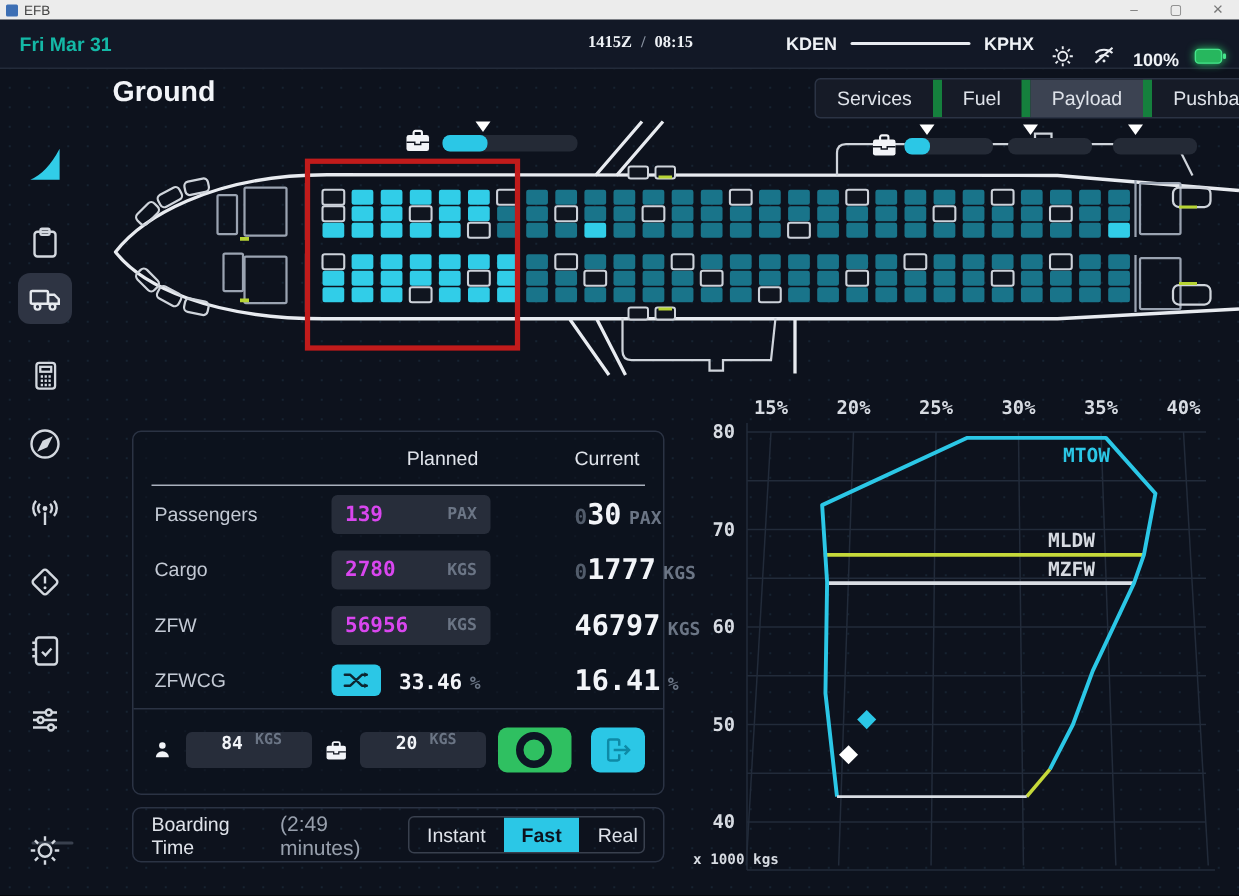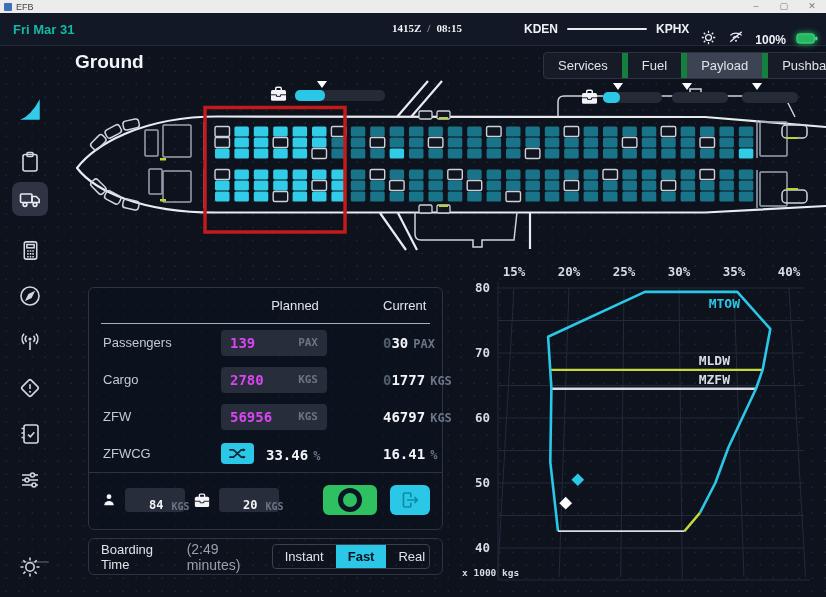--- a/index.html
+++ b/index.html
@@ -53,30 +53,30 @@
     margin:0 12px;border-bottom:1px solid #a9b0bd;}
   .pc-header .h{font-size:13px;color:#dfe3ea;}
   .pc-row{display:grid;grid-template-columns:120px 148px auto;height:37px;align-items:center;margin:0 12px;}
   .pc-label{font-size:13px;color:#c3c9d4;padding-left:2px;}
   .inbox{display:flex;align-items:center;justify-content:space-between;width:106px;height:26px;
     background:#272d3a;border-radius:4px;padding:0 9px;box-sizing:border-box;}
   .inbox .val{font-family:"DejaVu Sans Mono",monospace;font-size:14px;font-weight:bold;color:#d946ef;}
   .inbox .unit{font-family:"DejaVu Sans Mono",monospace;font-size:11px;font-weight:bold;color:#6b7585;}
   .curcell{display:flex;align-items:baseline;gap:5px;padding-left:14px;font-family:"DejaVu Sans Mono",monospace;}
   .curcell .pad{font-size:14px;font-weight:bold;color:#525c6b;}
-  .curcell .val{font-size:14px;font-weight:bold;color:#f2f4f8;margin-left:-5px;}
+  .curcell .val{font-size:19px;font-weight:bold;color:#f2f4f8;margin-left:-5px;}
   .curcell .pad:empty{display:none;}
   .curcell .unit{font-size:12px;font-weight:bold;color:#6b7585;}
   .zfwcg-planned{display:flex;align-items:flex-end;gap:12px;}
   .shuffle-btn{width:33px;height:21px;background:#2bc7e6;border-radius:4px;display:flex;
     align-items:center;justify-content:center;}
   .pctval{font-family:"DejaVu Sans Mono",monospace;font-size:14px;font-weight:bold;color:#f2f4f8;}
   .pctunit{font-family:"DejaVu Sans Mono",monospace;font-size:12px;font-weight:bold;color:#6b7585;margin-left:5px;}
   .pc-bottom{border-top:1px solid #2b3344;height:54px;display:flex;align-items:center;padding:0 12px;gap:8px;}
-  .minibox{display:flex;align-items:flex-end;gap:8px;width:60px;height:24px;background:#272d3a;
+  .minibox{display:flex;align-items:flex-start;gap:8px;width:84px;height:24px;background:#272d3a;
     border-radius:4px;padding:0 24px;box-sizing:border-box;}
   .minibox .val{font-family:"DejaVu Sans Mono",monospace;font-size:12px;font-weight:bold;color:#f2f4f8;}
   .minibox .unit{font-family:"DejaVu Sans Mono",monospace;font-size:10px;font-weight:bold;color:#6b7585;}
   .btn-green{margin-left:auto;width:54px;height:30px;background:#2fc061;border-radius:6px;
     display:flex;align-items:center;justify-content:center;}
   .btn-green .ring{width:14px;height:14px;border:5px solid #0d1524;border-radius:50%;}
   .btn-cyan{width:40px;height:30px;background:#2bc7e6;border-radius:6px;margin-left:5px;
     display:flex;align-items:center;justify-content:center;}
   
   .boarding-card{position:absolute;left:88px;top:538px;width:355px;height:37px;border:1px solid #2b3344;

